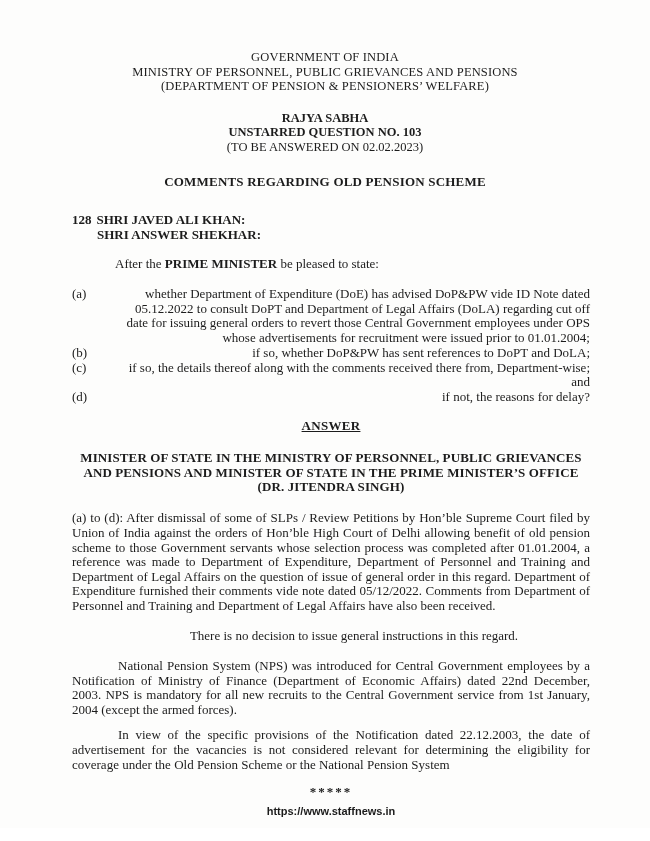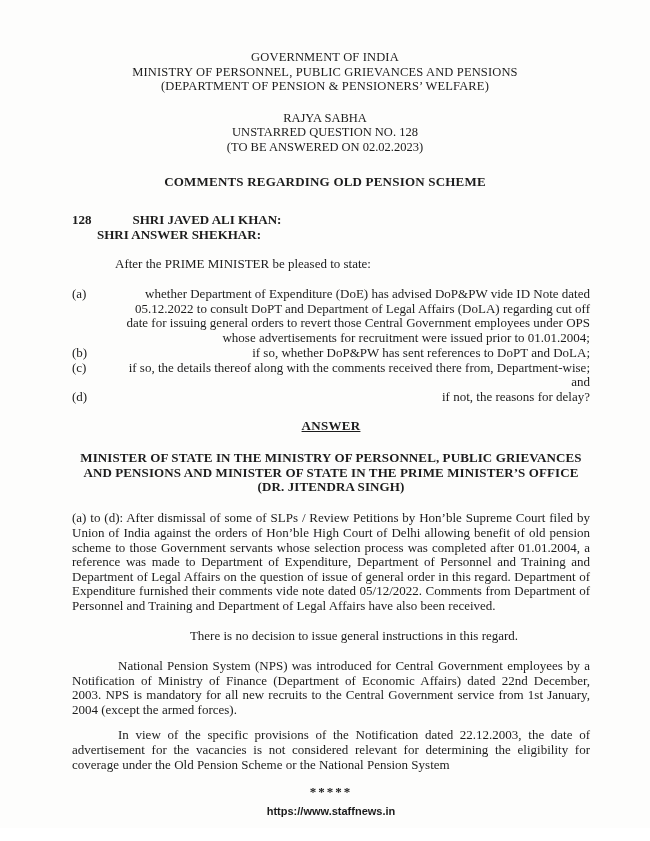--- a/index.html
+++ b/index.html
@@ -22,41 +22,41 @@
     padding-top: 50px;
     font-size: 12.5px;
     line-height: 14.5px;
     letter-spacing: 0.15px;
   }
   .session-block {
     margin-top: 17px;
     font-size: 12.5px;
     line-height: 14.5px;
   }
-  .bold { font-weight: normal; }
+  .bold { font-weight: bold; }
 
   .subject-title {
     margin-top: 20px;
     font-size: 13px;
     font-weight: bold;
     letter-spacing: 0.2px;
   }
 
   .content {
     margin-left: 72px;
     margin-right: 60px;
     font-size: 13px;
   }
 
   .members-block {
     margin-top: 22px;
     font-weight: bold;
     line-height: 15px;
   }
-  .members-line1 { display: flex; gap: 36px; }
+  .members-line1 { display: flex; }
   .members-line1 .q-number { padding-right: 5px; }
   .members-line2 { margin-left: 25px; }
 
   .will-line {
     margin-top: 14px;
     margin-left: 43px;
   }
 
   .q-list { margin-top: 15px; }
   .q-item {
@@ -113,21 +113,21 @@
 <div class="page">
 
   <div class="doc-header center">
     <div>GOVERNMENT OF INDIA</div>
     <div>MINISTRY OF PERSONNEL, PUBLIC GRIEVANCES AND PENSIONS</div>
     <div>(DEPARTMENT OF PENSION &amp; PENSIONERS’ WELFARE)</div>
   </div>
 
   <div class="session-block center">
     <div class="bold">RAJYA SABHA</div>
-    <div class="bold">UNSTARRED QUESTION NO. 128</div>
+    <div class="bold">UNSTARRED QUESTION NO. 103</div>
     <div>(TO BE ANSWERED ON 02.02.2023)</div>
   </div>
 
   <div class="subject-title center">COMMENTS REGARDING OLD PENSION SCHEME</div>
 
   <div class="content">
 
     <div class="members-block">
       <div class="members-line1">
         <span class="q-number">128</span>

